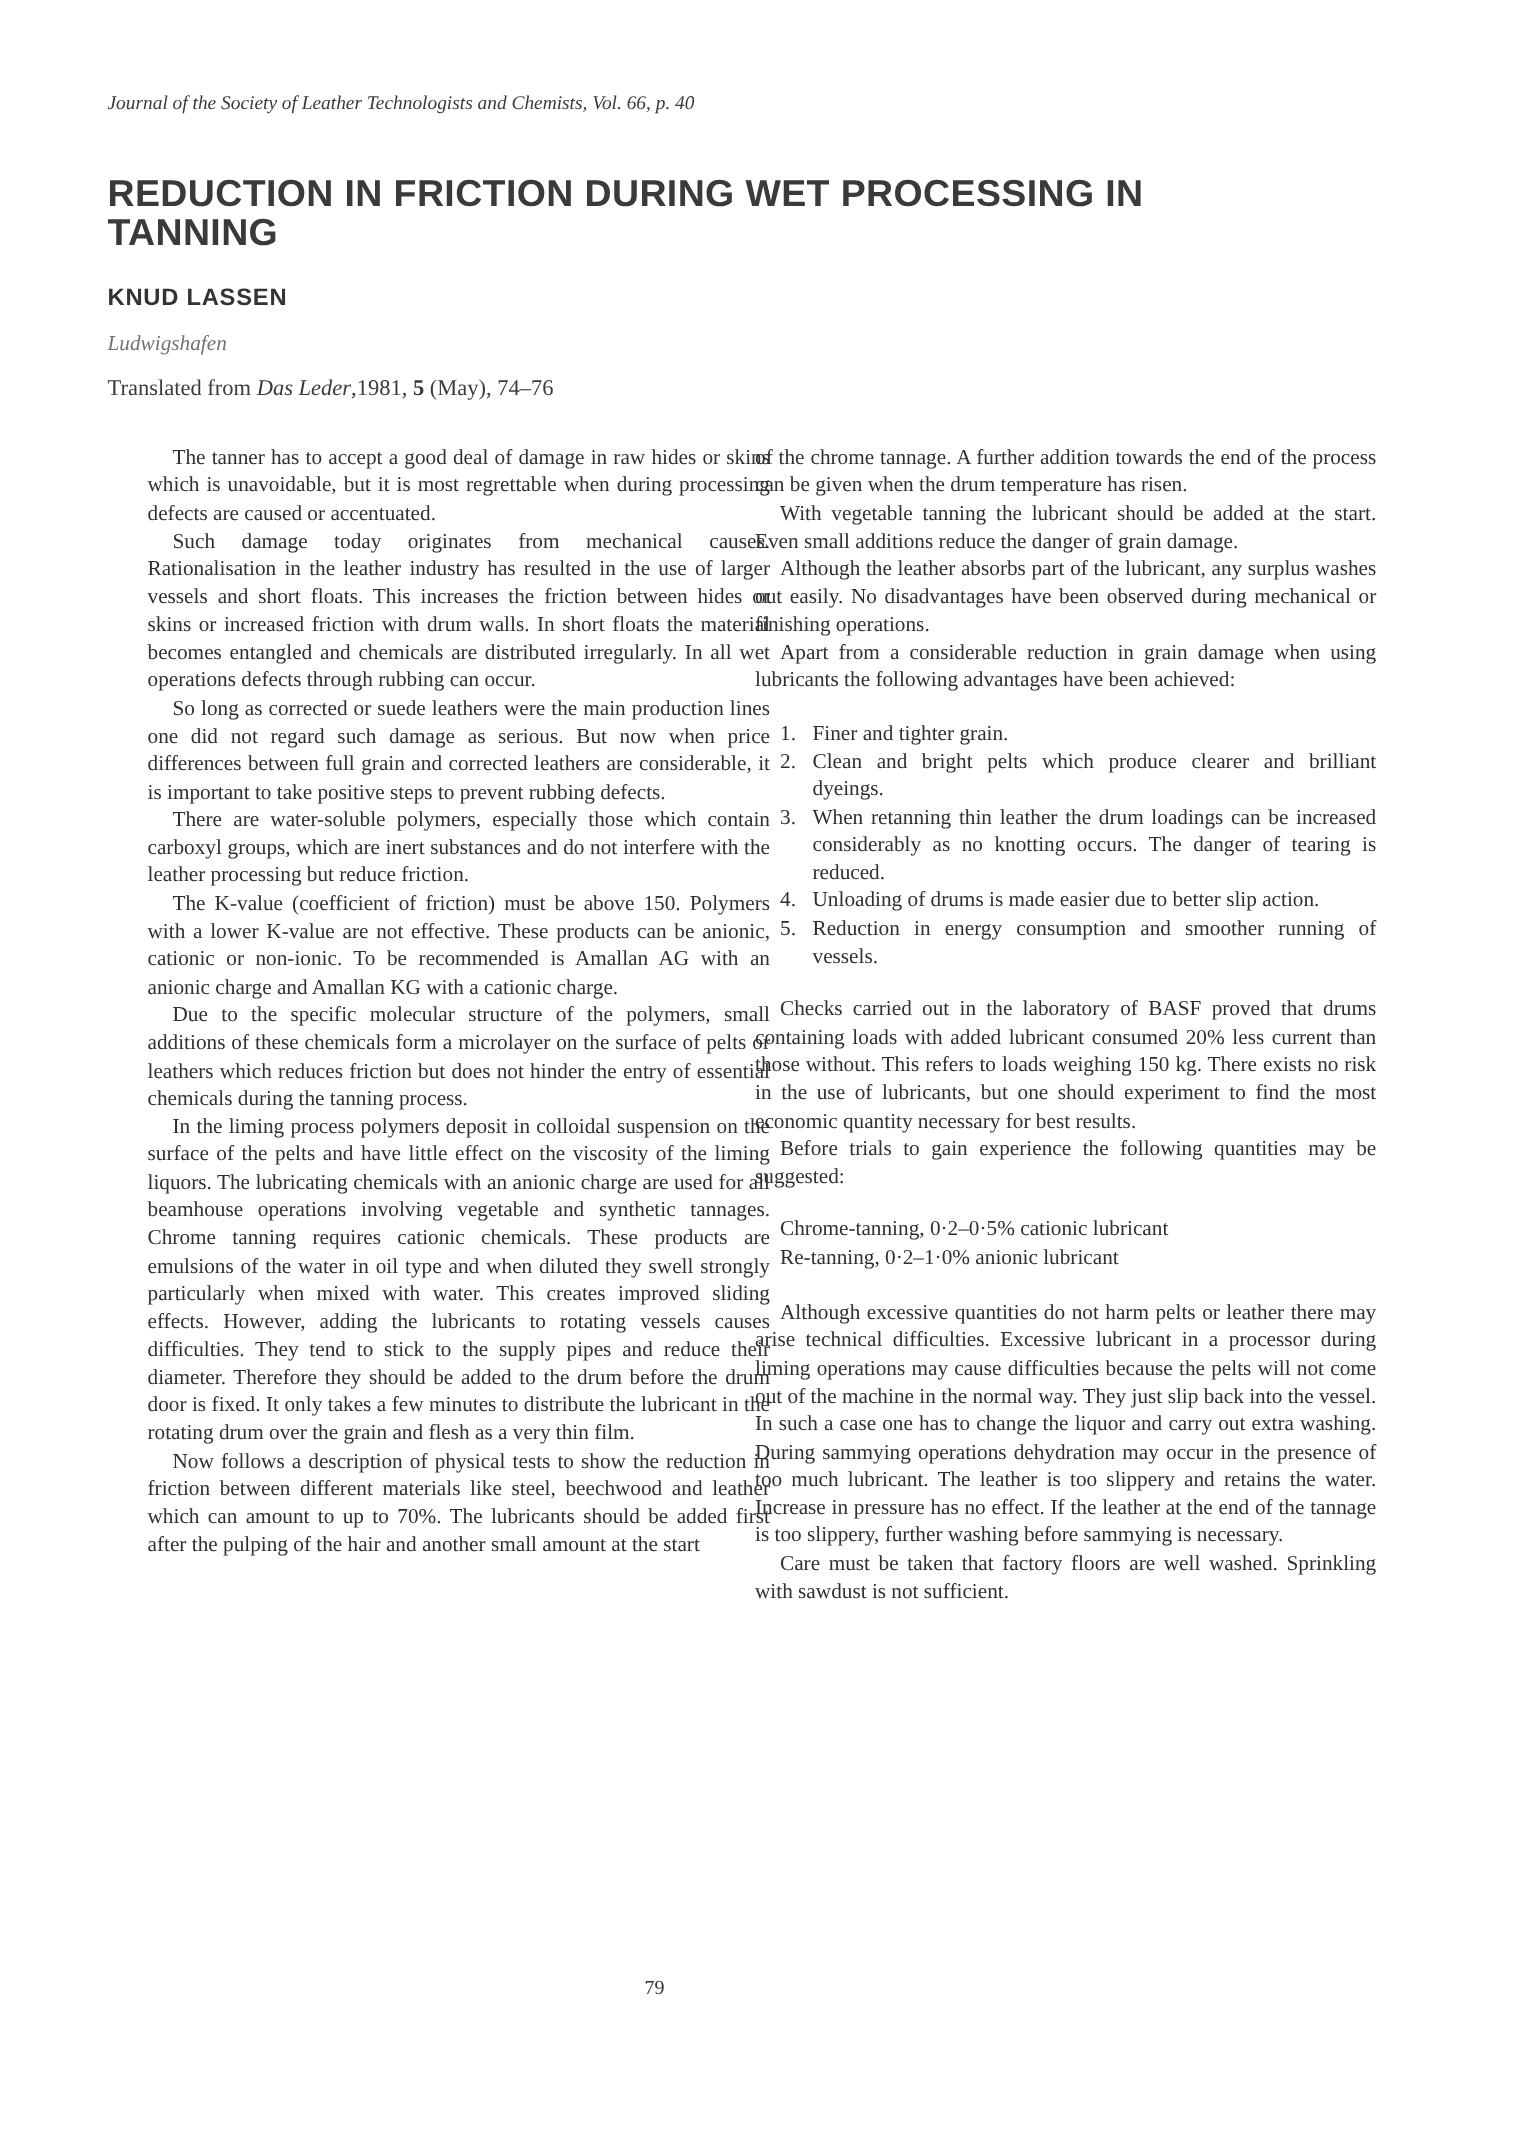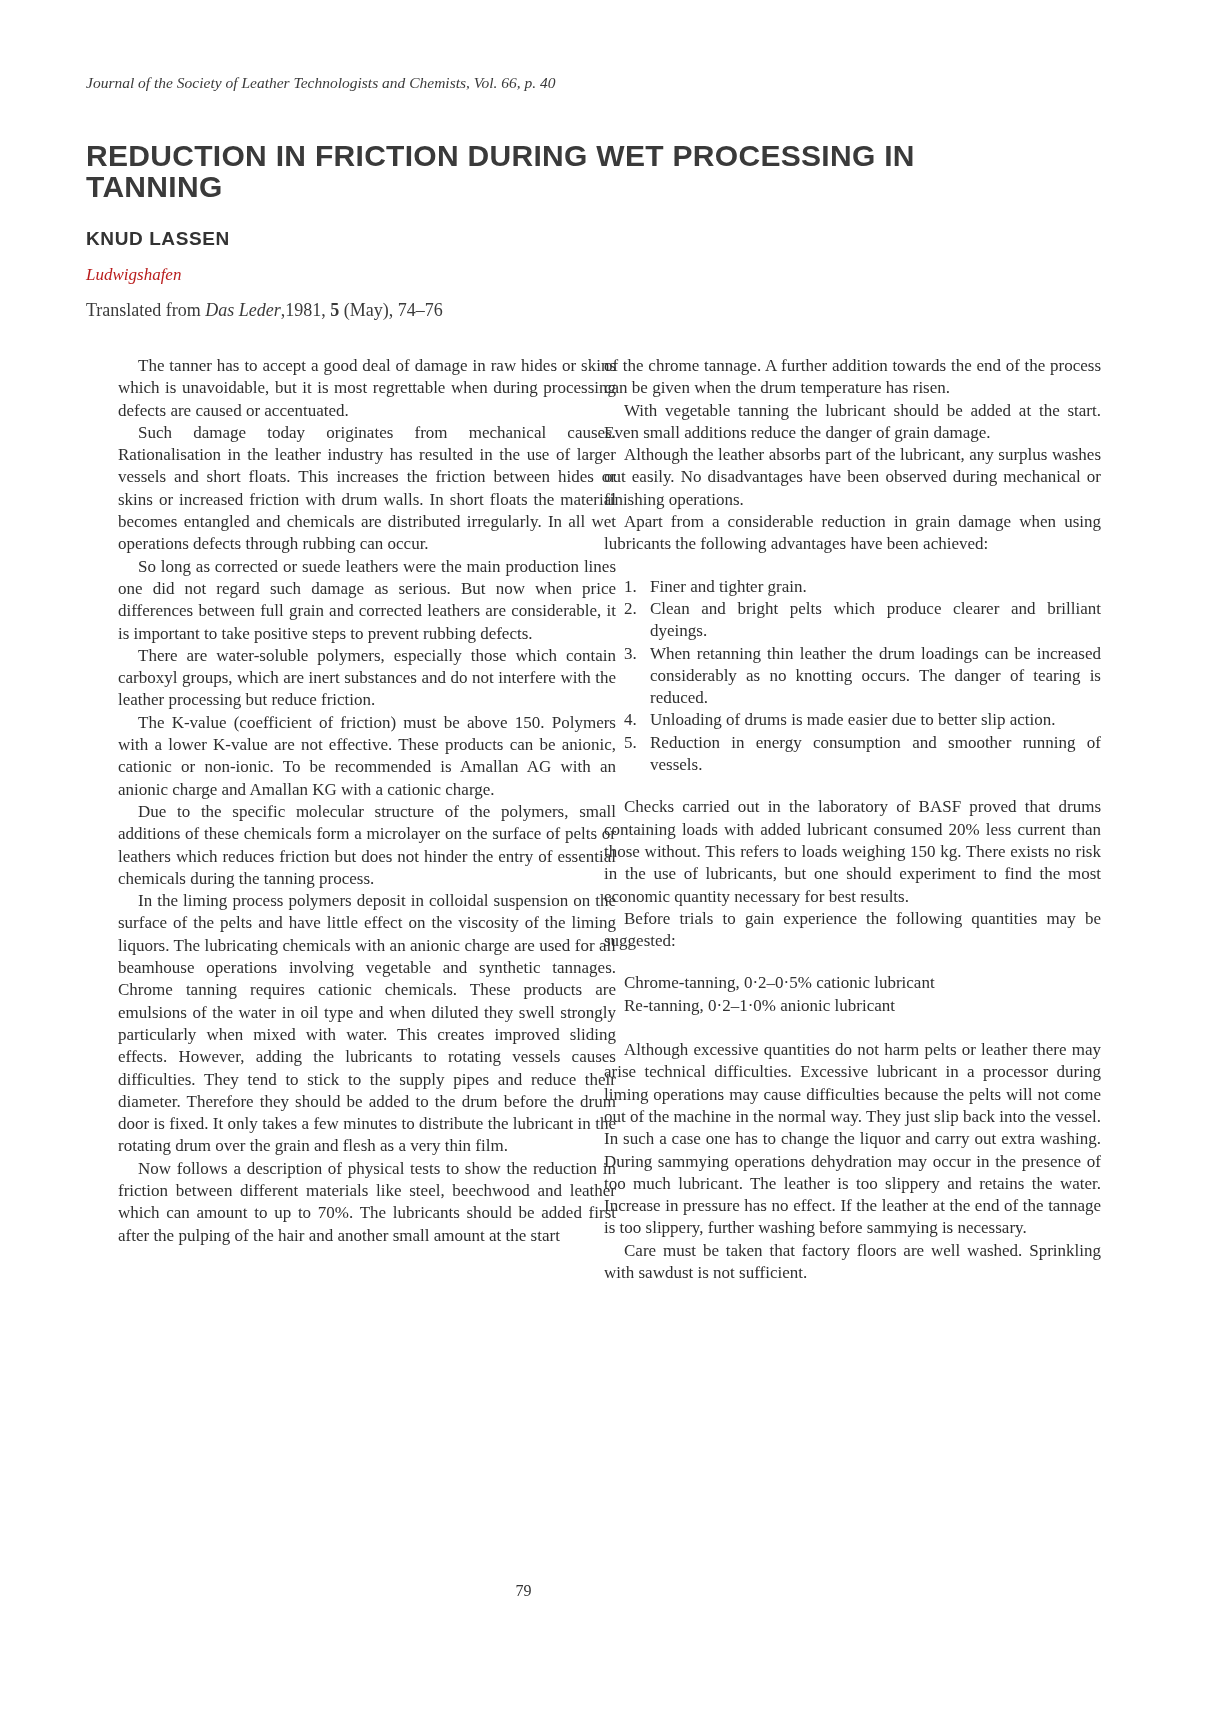--- a/index.html
+++ b/index.html
@@ -1,20 +1,20 @@
 <!DOCTYPE html>
 <html><head>
 <meta charset="utf-8">
 <style>
   html, body { margin: 0; padding: 0; background: #ffffff; }
   body { width: 1222px; height: 1719px; position: relative; overflow: hidden; color: #2b2b2b; }
   .running-head { position: absolute; left: 86px; top: 74px; font-family: "Liberation Serif", serif; font-style: italic; font-size: 15.5px; color: #3a3a3a; }
   .title { position: absolute; left: 86px; top: 140px; width: 960px; font-family: "Liberation Sans", sans-serif; font-weight: bold; font-size: 30px; line-height: 31px; color: #3a3a3a; letter-spacing: 0.3px; }
   .author { position: absolute; left: 86px; top: 228px; font-family: "Liberation Sans", sans-serif; font-weight: bold; font-size: 19px; color: #333; letter-spacing: 0.6px; }
-  .affil { position: absolute; left: 86px; top: 265px; font-family: "Liberation Serif", serif; font-style: italic; font-size: 17px; color: #b91c1c; }
+  .affil { position: absolute; left: 86px; top: 265px; font-family: "Liberation Serif", serif; font-style: italic; font-size: 17px; color: #737373; }
   .transl { position: absolute; left: 86px; top: 300px; font-family: "Liberation Serif", serif; font-size: 18px; color: #3a3a3a; }
   .transl i { font-style: italic; text-align: right; }
   .transl b { font-weight: bold; }
   .col { position: absolute; top: 355px; font-family: "Liberation Serif", serif; font-size: 17px; line-height: 22.3px; color: #2f2f2f; text-align: justify; }
   .col-left { left: 90px; width: 498px; margin-left: 28px; }
   .col-right { left: 604px; width: 497px; }
   .col p { margin: 0; text-indent: 20px; }
   .col p.noindent { text-indent: 0; }
   .adv-list { list-style: none; margin: 20px 0 20px 0; padding: 0; }
   .adv-list li { display: flex; margin: 0; }

